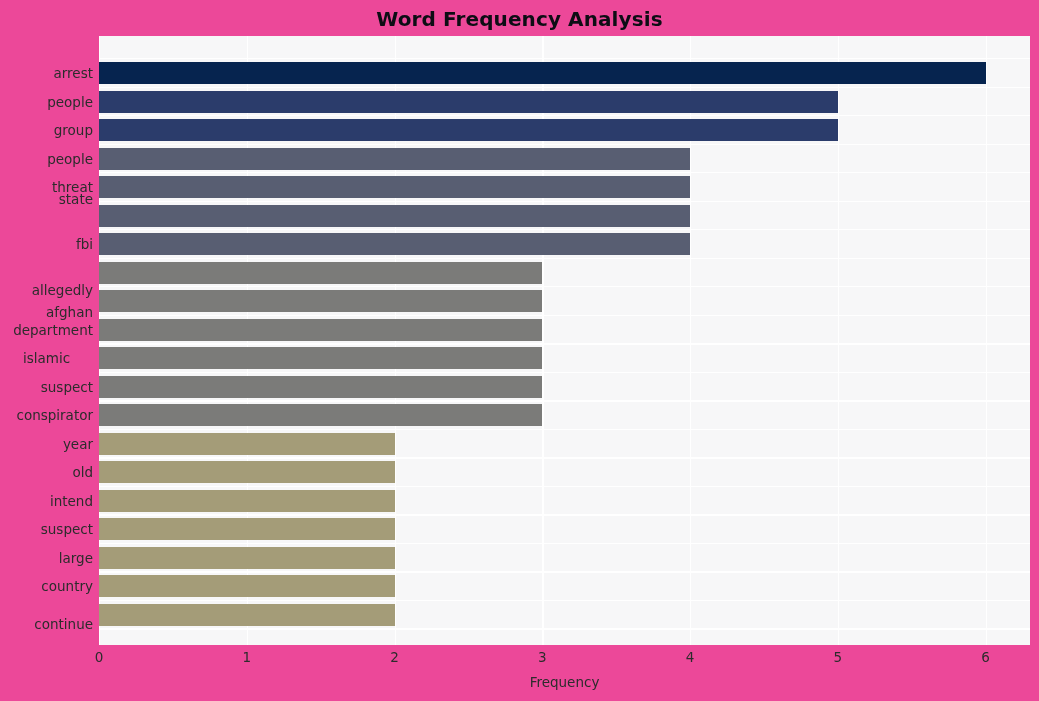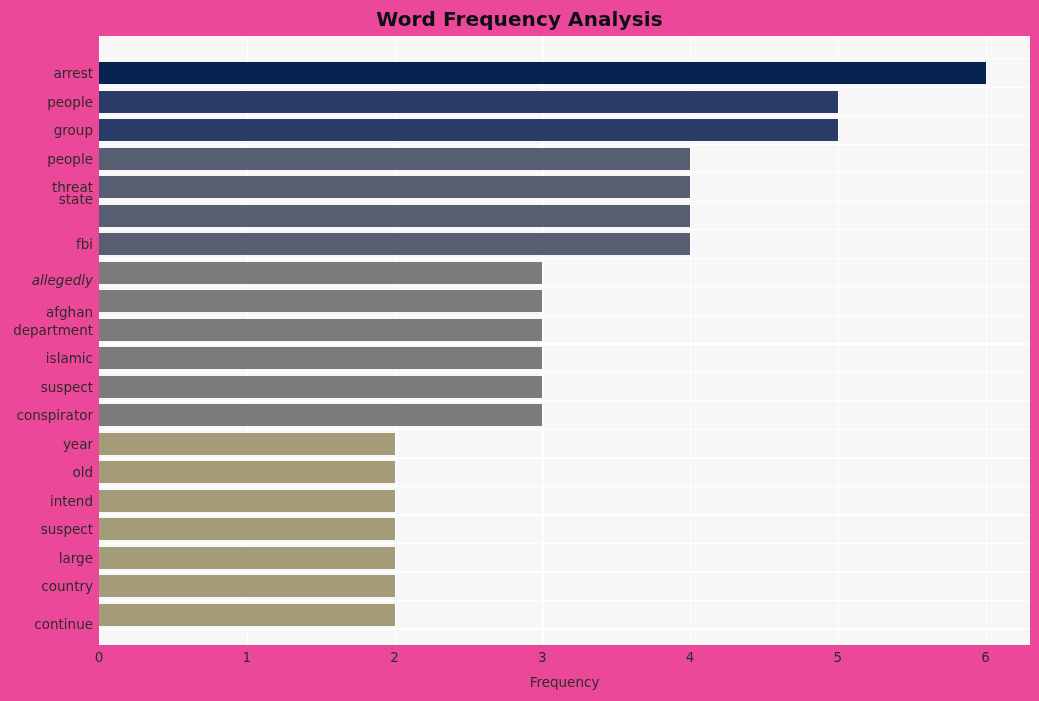--- a/index.html
+++ b/index.html
@@ -186,24 +186,24 @@
   </div>
 
   <div id="y-labels">
       <div class="y-label" style="top: 30px; margin-left: 16px;">arrest</div>
       <div class="y-label" style="top: 58.5246px;">people</div>
       <div class="y-label" style="top: 87.0492px;">group</div>
       <div class="y-label" style="top: 115.574px;">people</div>
       <div class="y-label" style="top: 144.098px;">threat</div>
       <div class="y-label" style="top: 156px;">state</div>
       <div class="y-label" style="top: 201.148px;">fbi</div>
-      <div class="y-label" style="top: 237px; font-style: italic;">allegedly</div>
+      <div class="y-label" style="top: 247px;">allegedly</div>
       <div class="y-label" style="top: 269px; padding-left: 46px;">afghan</div>
       <div class="y-label" style="top: 286.721px;">department</div>
-      <div class="y-label" style="top: 315.246px;">islamic</div>
+      <div class="y-label" style="top: 315.246px; text-align: center;">islamic</div>
       <div class="y-label" style="top: 343.77px;">suspect</div>
       <div class="y-label" style="top: 372.295px;">conspirator</div>
       <div class="y-label" style="top: 400.82px;">year</div>
       <div class="y-label" style="top: 429.344px;">old</div>
       <div class="y-label" style="top: 457.869px;">intend</div>
       <div class="y-label" style="top: 486.393px;">suspect</div>
       <div class="y-label" style="top: 514.918px;">large</div>
       <div class="y-label" style="top: 543.443px;">country</div>
       <div class="y-label" style="top: 571.967px; margin-top: 9px;">continue</div>
     </div>

